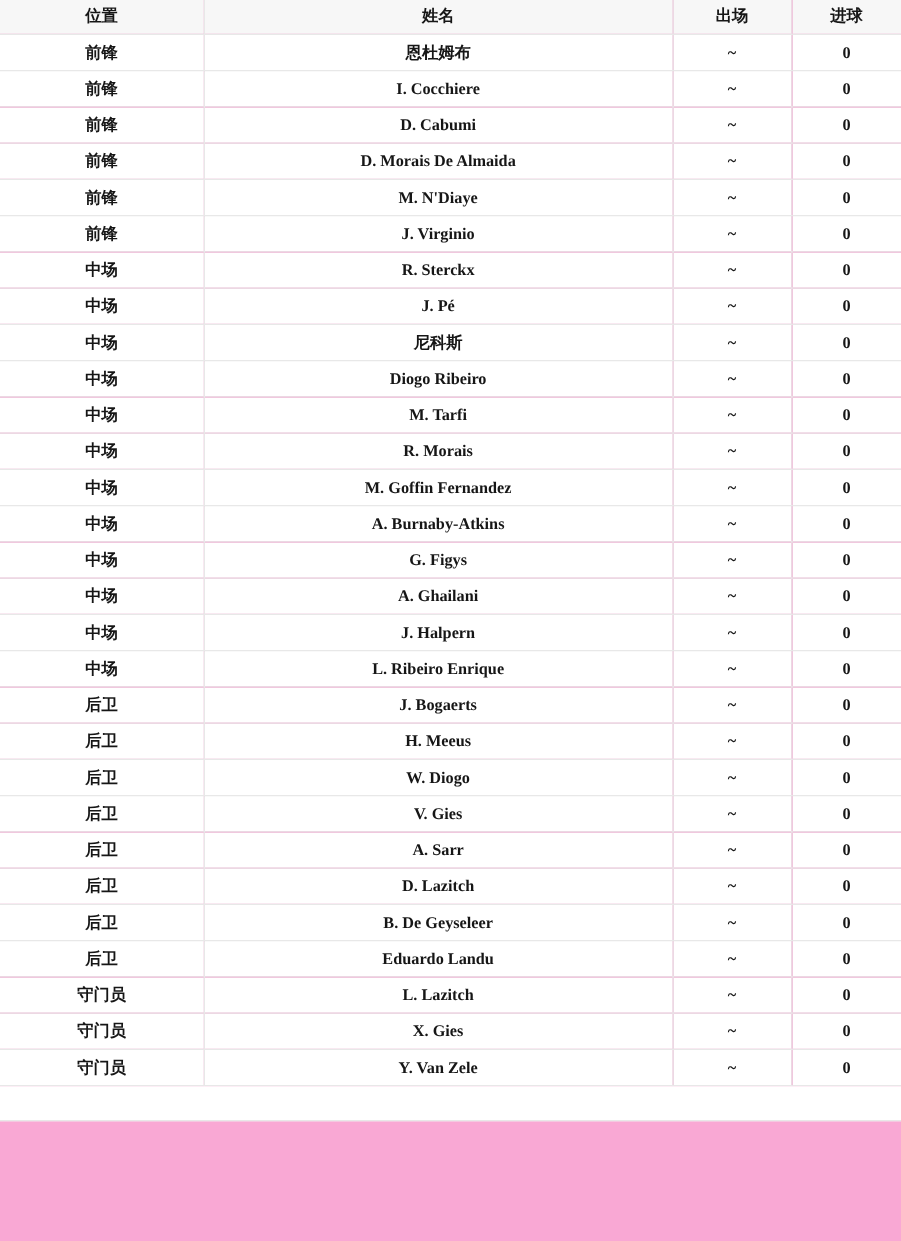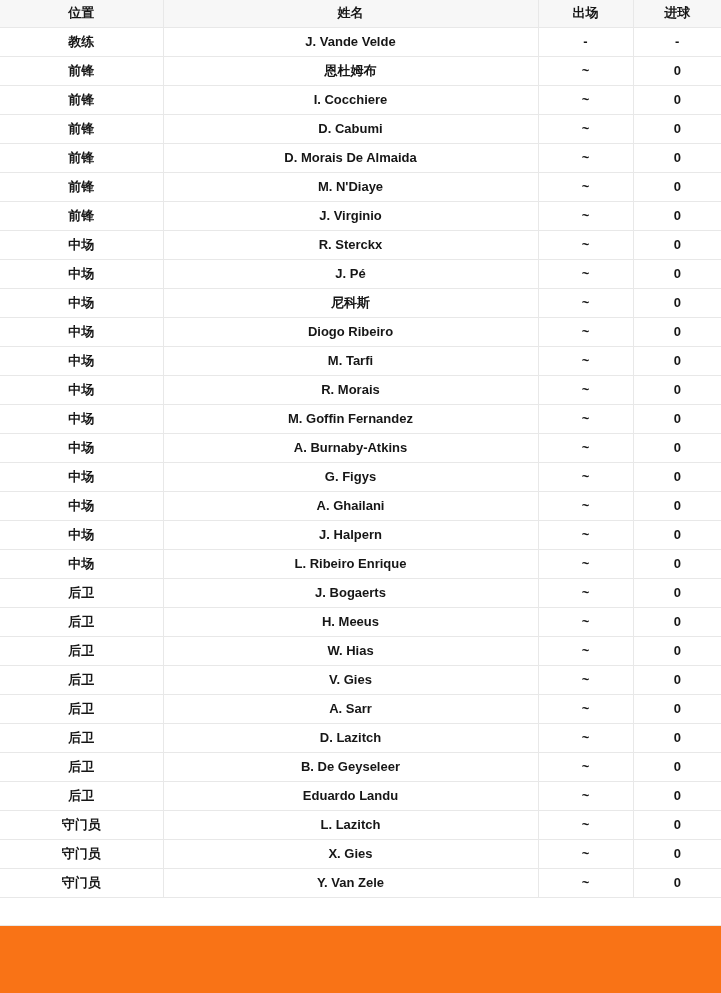--- a/index.html
+++ b/index.html
@@ -6,21 +6,22 @@
   html, body {
     width: 721px;
     height: 993px;
     background: #ffffff;
     font-family: "Liberation Sans", sans-serif;
   }
   .page {
     width: 721px;
     height: 993px;
     overflow: hidden;
-    background: #f97316;
+    background: #f9a8d4;
+    font-family: Liberation Serif, serif;
   }
   table.squad {
     width: 721px;
     border-collapse: collapse;
     table-layout: fixed;
   }
   table.squad th, table.squad td {
     font-size: 13px;
     font-weight: 700;
     color: #161616;
@@ -68,26 +69,20 @@
     <thead>
       <tr>
         <th>位置</th>
         <th>姓名</th>
         <th>出场</th>
         <th>进球</th>
       </tr>
     </thead>
     <tbody>
         <tr>
-          <td>教练</td>
-          <td>J. Vande Velde</td>
-          <td>-</td>
-          <td>-</td>
-        </tr>
-        <tr>
           <td>前锋</td>
           <td>恩杜姆布</td>
           <td>~</td>
           <td>0</td>
         </tr>
         <tr>
           <td>前锋</td>
           <td>I. Cocchiere</td>
           <td>~</td>
           <td>0</td>
@@ -195,21 +190,21 @@
           <td>0</td>
         </tr>
         <tr>
           <td>后卫</td>
           <td>H. Meeus</td>
           <td>~</td>
           <td>0</td>
         </tr>
         <tr>
           <td>后卫</td>
-          <td>W. Hias</td>
+          <td>W. Diogo</td>
           <td>~</td>
           <td>0</td>
         </tr>
         <tr>
           <td>后卫</td>
           <td>V. Gies</td>
           <td>~</td>
           <td>0</td>
         </tr>
         <tr>

